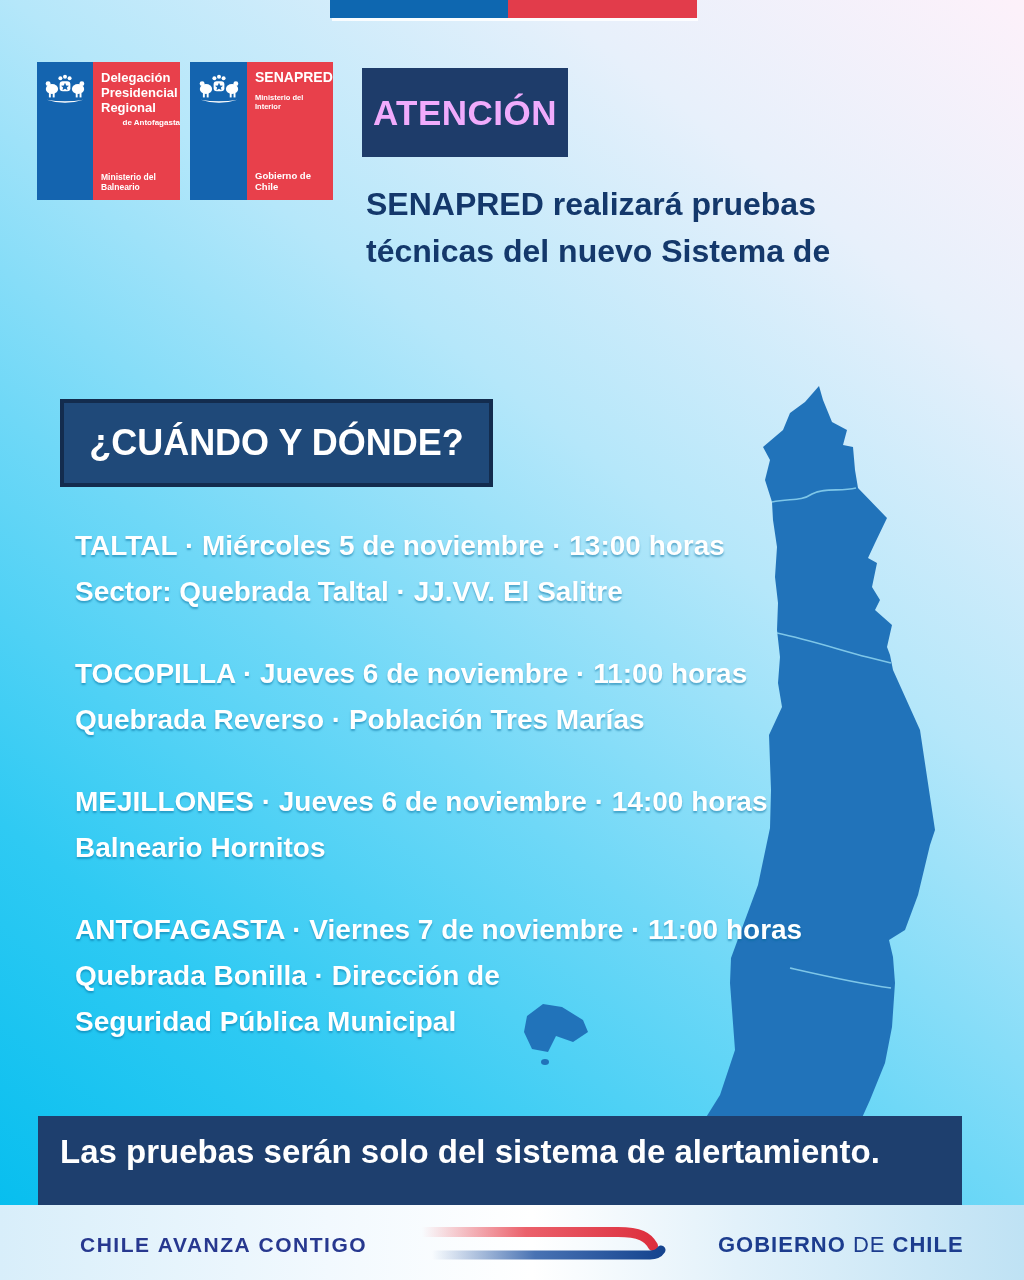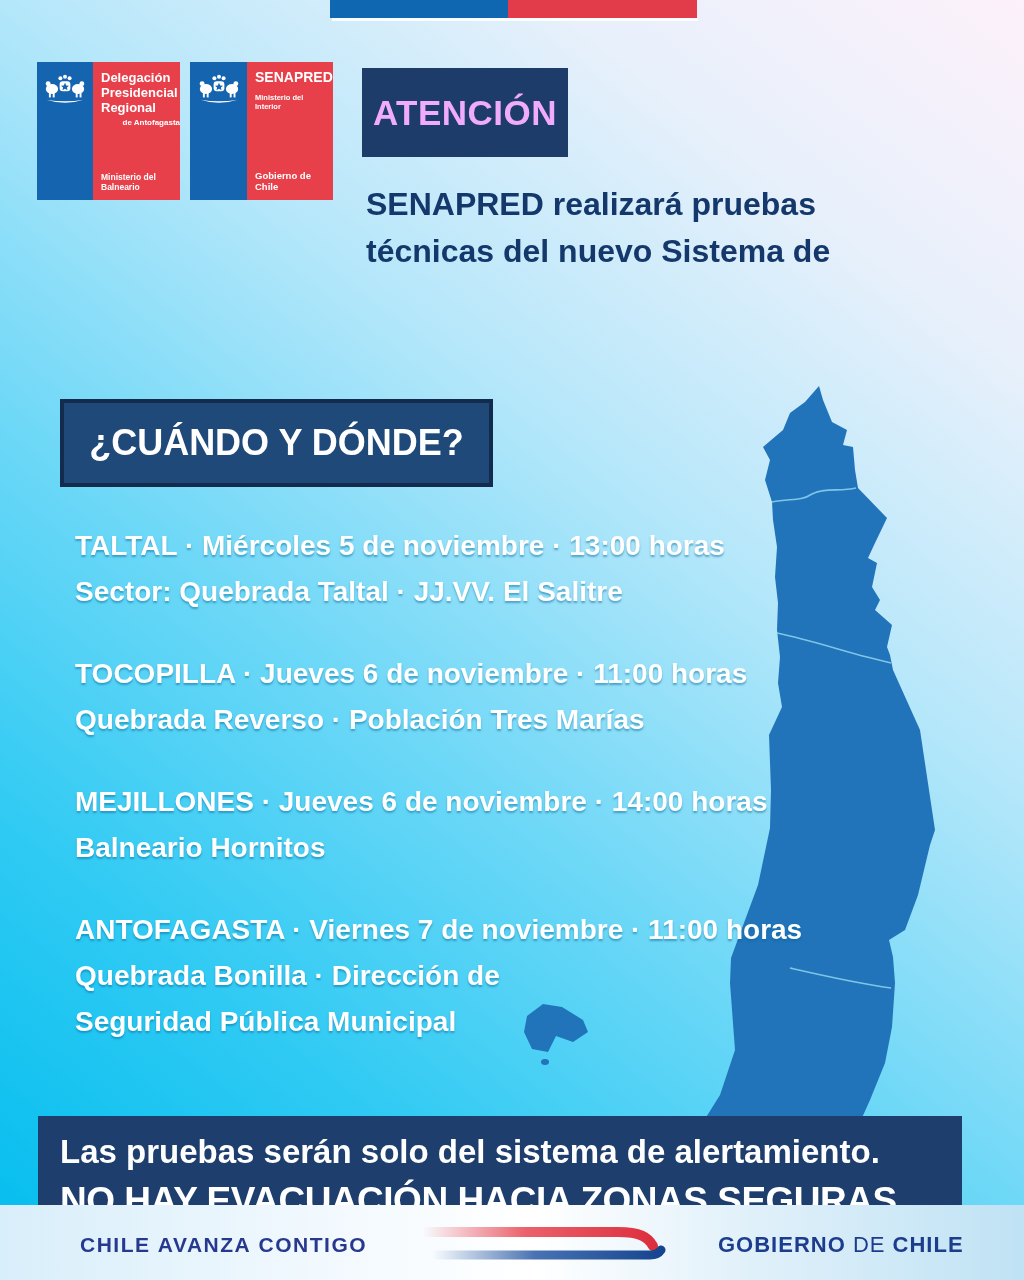--- a/index.html
+++ b/index.html
@@ -181,21 +181,20 @@
     </div>
     <div class="entry">
       <div>ANTOFAGASTA · Viernes 7 de noviembre · 11:00 horas</div>
       <div>Quebrada Bonilla · Dirección de</div>
       <div>Seguridad Pública Municipal</div>
     </div>
   </div>
 
   <div class="banner">
     <div class="l1">Las pruebas serán solo del sistema de alertamiento.</div>
-    <div class="l2">NO HAY EVACUACIÓN HACIA ZONAS SEGURAS</div>
   </div>
 
   <div class="footer">
     <div class="f-left"><span>CHILE </span><b>AVANZA</b><span> CONTIGO</span></div>
     <svg class="swoosh" width="256" height="44" viewBox="0 0 256 44">
       <defs>
         <linearGradient id="gr" x1="0" y1="0" x2="1" y2="0">
           <stop offset="0" stop-color="#e63946" stop-opacity="0"></stop>
           <stop offset="0.45" stop-color="#e63946" stop-opacity="0.8"></stop>
           <stop offset="1" stop-color="#dd2f3e" stop-opacity="1"></stop>

